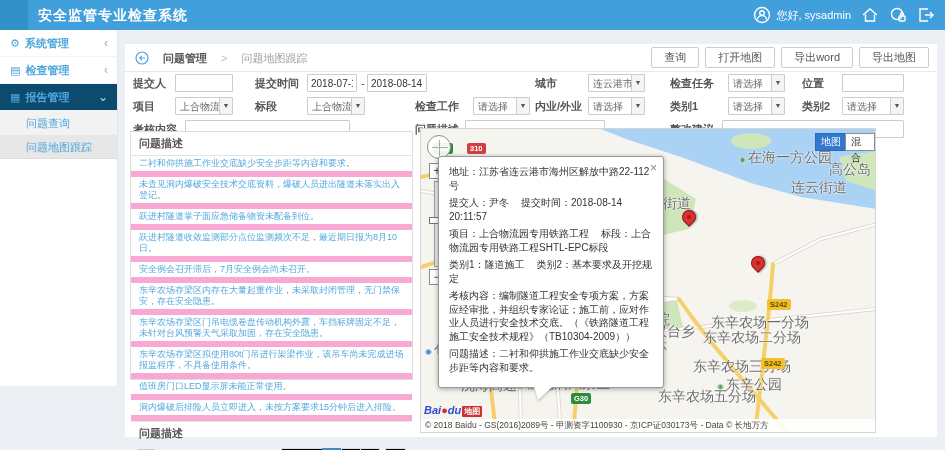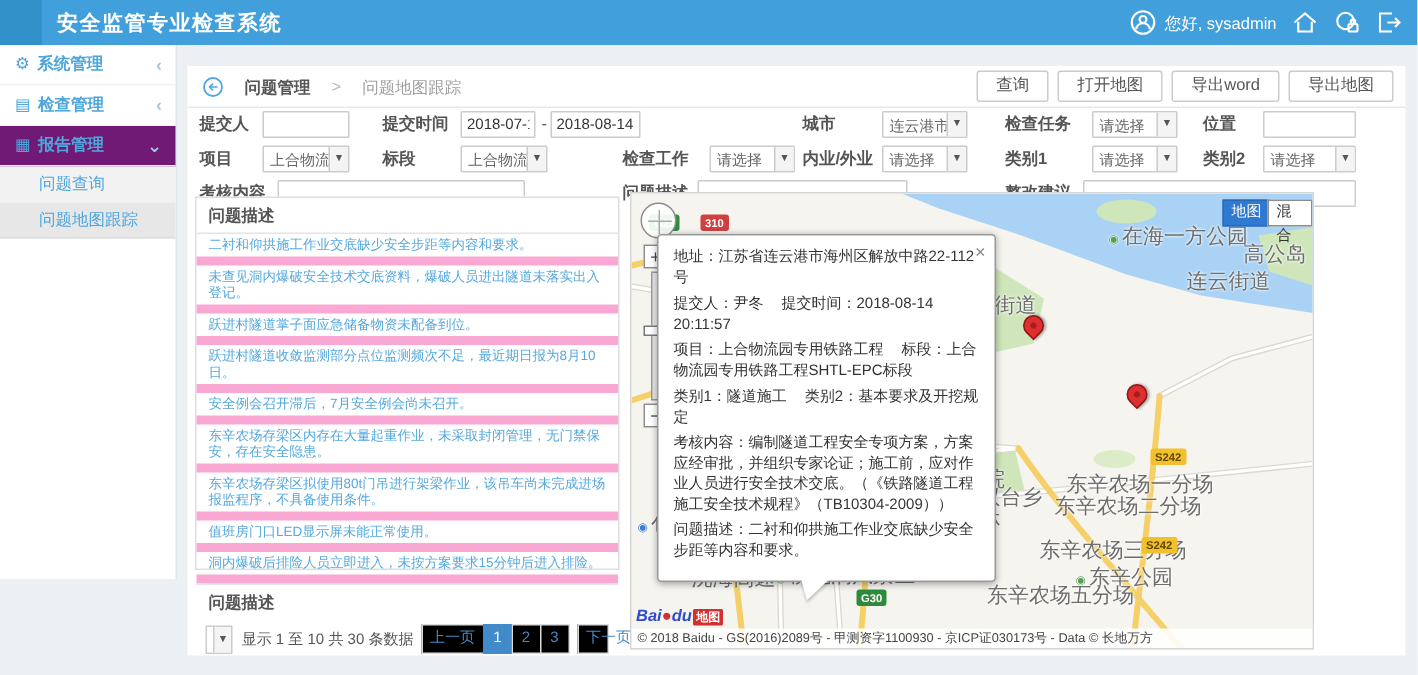--- a/index.html
+++ b/index.html
@@ -13,21 +13,21 @@
   .header .right { position:absolute; right:10px; top:0; height:30px; display:flex; align-items:center; gap:10px; color:#fff; }
   .header .greeting { font-size:11px; color:#fff; display:flex; align-items:center; gap:5px; }
   .hicon { width:18px; height:18px; display:inline-block; cursor:pointer; }
   .hicon svg { width:100%; height:100%; stroke:#fff; fill:none; stroke-width:1.4; }
 
   
   .sidebar { position:absolute; left:0; top:30px; width:118px; height:356px; background:#fff; border-right:1px solid #e2e5e9; z-index:40; }
   .side-item { height:27px; line-height:27px; padding-left:10px; color:#4ea6dc; font-weight:bold; font-size:11px; cursor:pointer; position:relative; border-bottom:1px solid #f3f3f3; }
   .side-item .micon { margin-right:5px; font-size:11px; }
   .side-item .chev { position:absolute; right:9px; color:#9fc9e4; font-size:12px; }
-  .side-group { background:#701a75; }
+  .side-group { background:#0c4a6e; }
   .side-sub { height:24px; line-height:24px; padding-left:26px; color:#4ea6dc; font-size:11px; cursor:pointer; background:#f2f2f2; }
   .side-sub.active { background:#e7e7e7; }
   .side-divider { border-bottom:1px solid #ddd; }
 
   
   .card { position:absolute; left:125px; top:44px; width:812px; height:393px; background:#fff; z-index:10; }
 
   
   .crumb-bar { position:absolute; left:0; top:0; width:100%; height:28px; border-bottom:1px solid #e8e8e8; }
   .crumb { position:absolute; left:10px; top:0; height:28px; display:flex; align-items:center; gap:14px; }
@@ -237,20 +237,21 @@
 
   <div class="plist">
     <div class="plist-header">问题描述</div>
     <div>
         <div class="problem-item">二衬和仰拱施工作业交底缺少安全步距等内容和要求。</div>
         <div class="problem-item">未查见洞内爆破安全技术交底资料，爆破人员进出隧道未落实出入登记。</div>
         <div class="problem-item">跃进村隧道掌子面应急储备物资未配备到位。</div>
         <div class="problem-item">跃进村隧道收敛监测部分点位监测频次不足，最近期日报为8月10日。</div>
         <div class="problem-item">安全例会召开滞后，7月安全例会尚未召开。</div>
         <div class="problem-item">东辛农场存梁区内存在大量起重作业，未采取封闭管理，无门禁保安，存在安全隐患。</div>
+        <div class="problem-item">东辛农场存梁区门吊电缆卷盘传动机构外露，车挡标牌固定不足，未针对台风预警天气采取加固，存在安全隐患。</div>
         <div class="problem-item">东辛农场存梁区拟使用80t门吊进行架梁作业，该吊车尚未完成进场报监程序，不具备使用条件。</div>
         <div class="problem-item">值班房门口LED显示屏未能正常使用。</div>
         <div class="problem-item">洞内爆破后排险人员立即进入，未按方案要求15分钟后进入排险。</div>
       </div>
     <div class="plist-footer">问题描述</div>
     <div class="pgbar">
       <span class="psel">
           <span class="val">10</span>
           <span class="arr">▼</span>
         </span>

